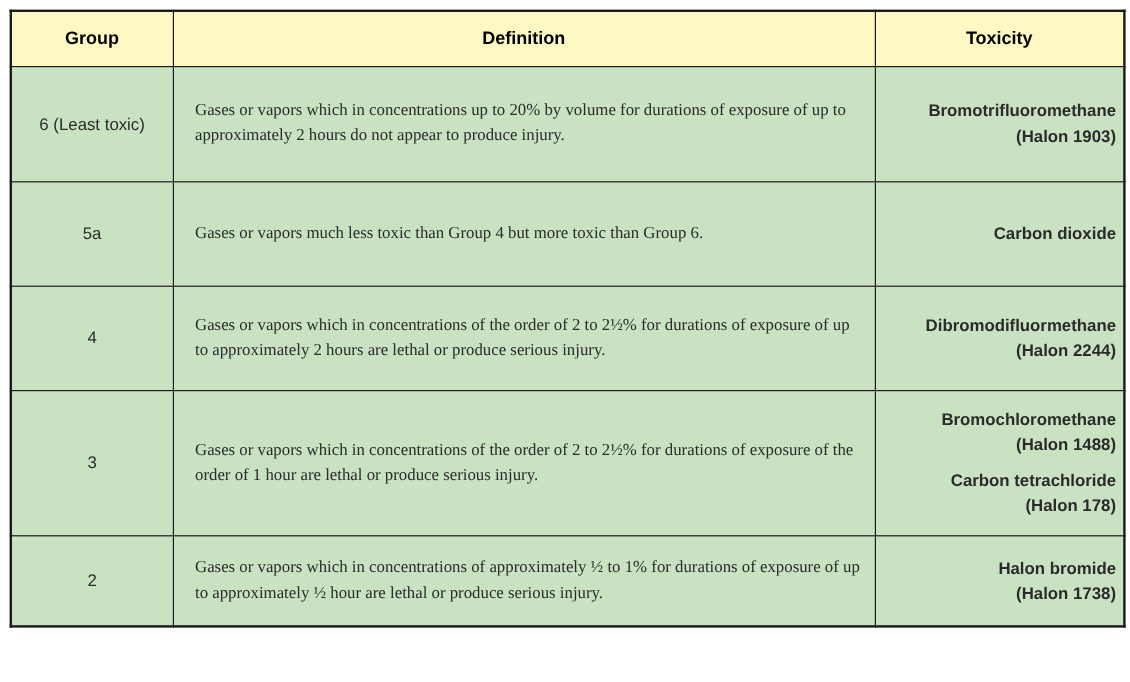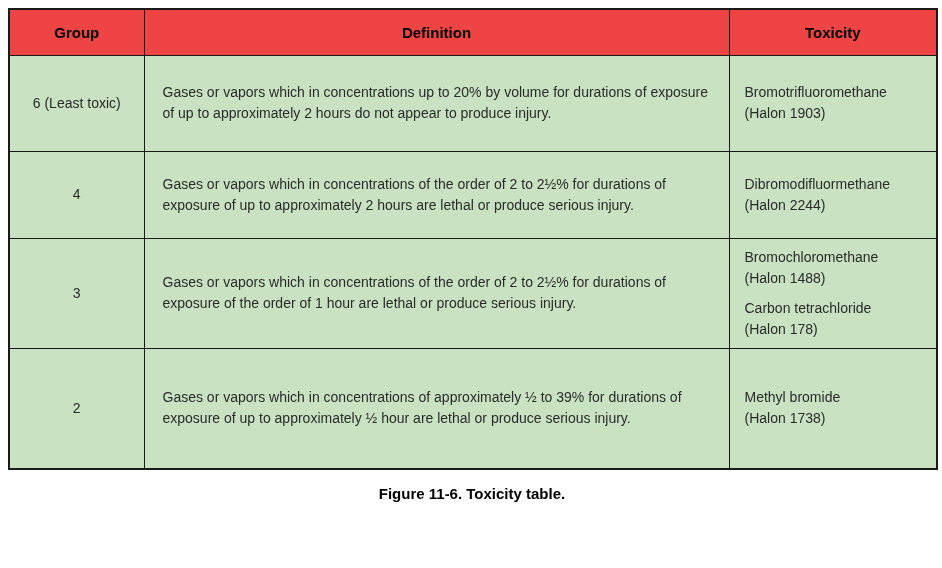--- a/index.html
+++ b/index.html
@@ -21,21 +21,21 @@
     width: 928px;
     border: 2px solid #1a1a1a;
   }
   .tox-table th, .tox-table td {
     border: 1px solid #1a1a1a;
     vertical-align: middle;
     box-sizing: border-box;
   }
   .tox-table thead tr { height: 46px; }
   .tox-table th {
-    background: #ef4444;
+    background: #fef9c3;
     color: #000000;
     font-size: 15px;
     font-weight: bold;
     padding: 0;
   }
   .tox-table td {
     background: #c9e2c2;
     color: #2b2b2b;
     font-size: 14px;
     line-height: 21px;
@@ -46,24 +46,25 @@
   .tox-table tbody tr:nth-child(4) { height: 121px; }
   .tox-table tbody tr:nth-child(5) { height: 76px; }
   td.cell-group {
     text-align: center;
     padding: 16px 4px;
   }
   td.cell-def {
     text-align: left;
     padding: 8px 8px 8px 18px;
   }
-  td.cell-def p { margin: 0; }
+  td.cell-def p { margin: 0; font-family: Liberation Serif, serif; }
   td.cell-ex {
-    text-align: left;
+    text-align: right;
     padding: 8px 6px 8px 15px;
+    font-weight: bold;
   }
   td.cell-ex p.example { margin: 0; }
   td.cell-ex p.example + p.example { margin-top: 9px; }
   td.cell-ex .line { display: block; }
   .caption {
     width: 928px;
     text-align: center;
     font-size: 15px;
     font-weight: bold;
     color: #000000;
@@ -96,20 +97,31 @@
           <p>Gases or vapors which in concentrations up to 20% by volume for durations of exposure of up to approximately 2 hours do not appear to produce injury.</p>
         </td>
         <td class="cell-ex">
           <p class="example">
             <span class="line">Bromotrifluoromethane</span>
             <span class="line">(Halon 1903)</span>
           </p>
         </td>
       </tr>
 
+      <tr>
+        <td class="cell-group">5a</td>
+        <td class="cell-def">
+          <p>Gases or vapors much less toxic than Group 4 but more toxic than Group 6.</p>
+        </td>
+        <td class="cell-ex">
+          <p class="example">
+            <span class="line">Carbon dioxide</span>
+          </p>
+        </td>
+      </tr>
 
       <tr>
         <td class="cell-group">4</td>
         <td class="cell-def">
           <p>Gases or vapors which in concentrations of the order of 2 to 2½% for durations of exposure of up to approximately 2 hours are lethal or produce serious injury.</p>
         </td>
         <td class="cell-ex">
           <p class="example">
             <span class="line">Dibromodifluormethane</span>
             <span class="line">(Halon 2244)</span>
@@ -130,28 +142,27 @@
           <p class="example">
             <span class="line">Carbon tetrachloride</span>
             <span class="line">(Halon 178)</span>
           </p>
         </td>
       </tr>
 
       <tr>
         <td class="cell-group">2</td>
         <td class="cell-def">
-          <p>Gases or vapors which in concentrations of approximately ½ to 39% for durations of exposure of up to approximately ½ hour are lethal or produce serious injury.</p>
+          <p>Gases or vapors which in concentrations of approximately ½ to 1% for durations of exposure of up to approximately ½ hour are lethal or produce serious injury.</p>
         </td>
         <td class="cell-ex">
           <p class="example">
-            <span class="line">Methyl bromide</span>
+            <span class="line">Halon bromide</span>
             <span class="line">(Halon 1738)</span>
           </p>
         </td>
       </tr>
 
     </tbody>
   </table>
 
-  <div class="caption">Figure 11-6. Toxicity table.</div>
 
 </div>
 
 </body></html>

